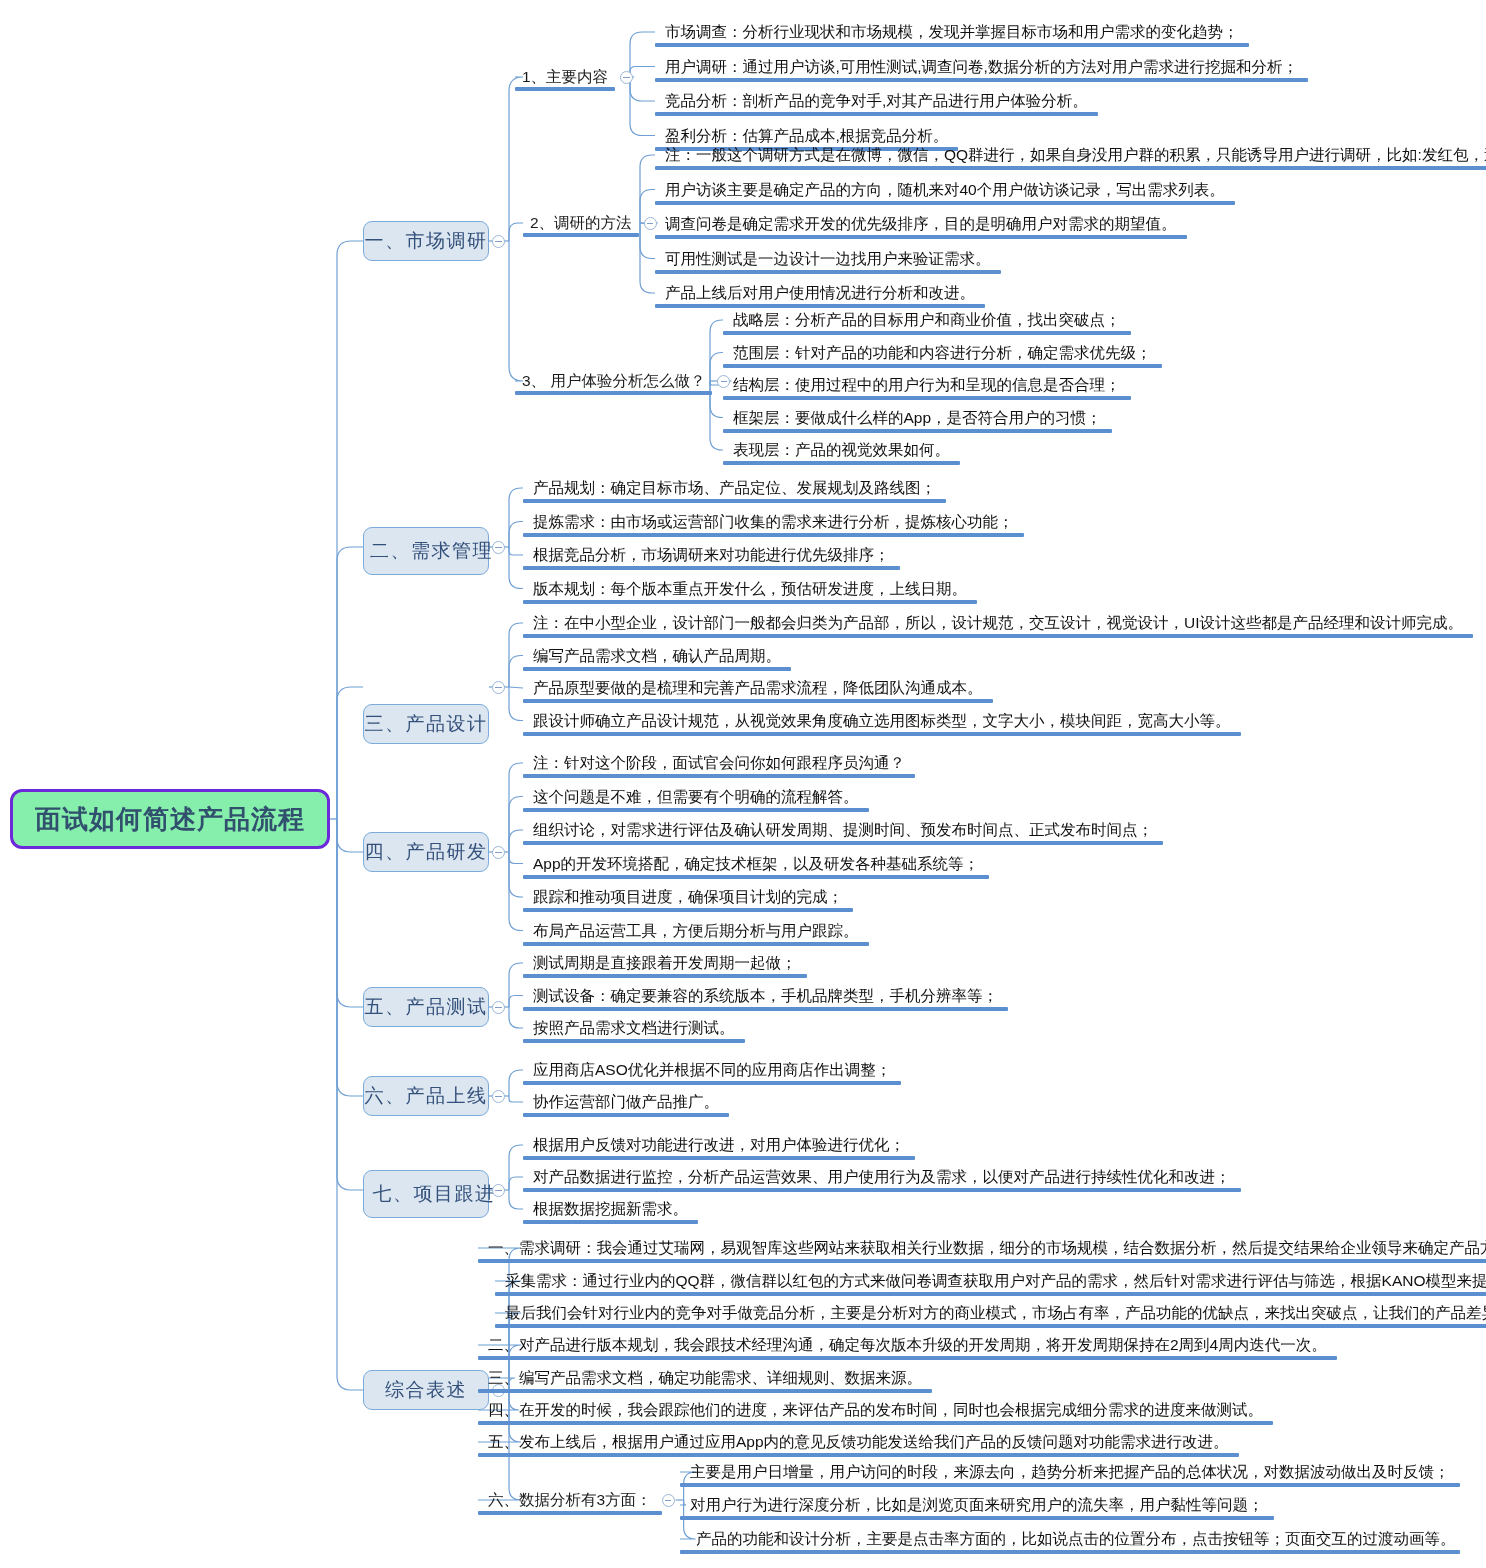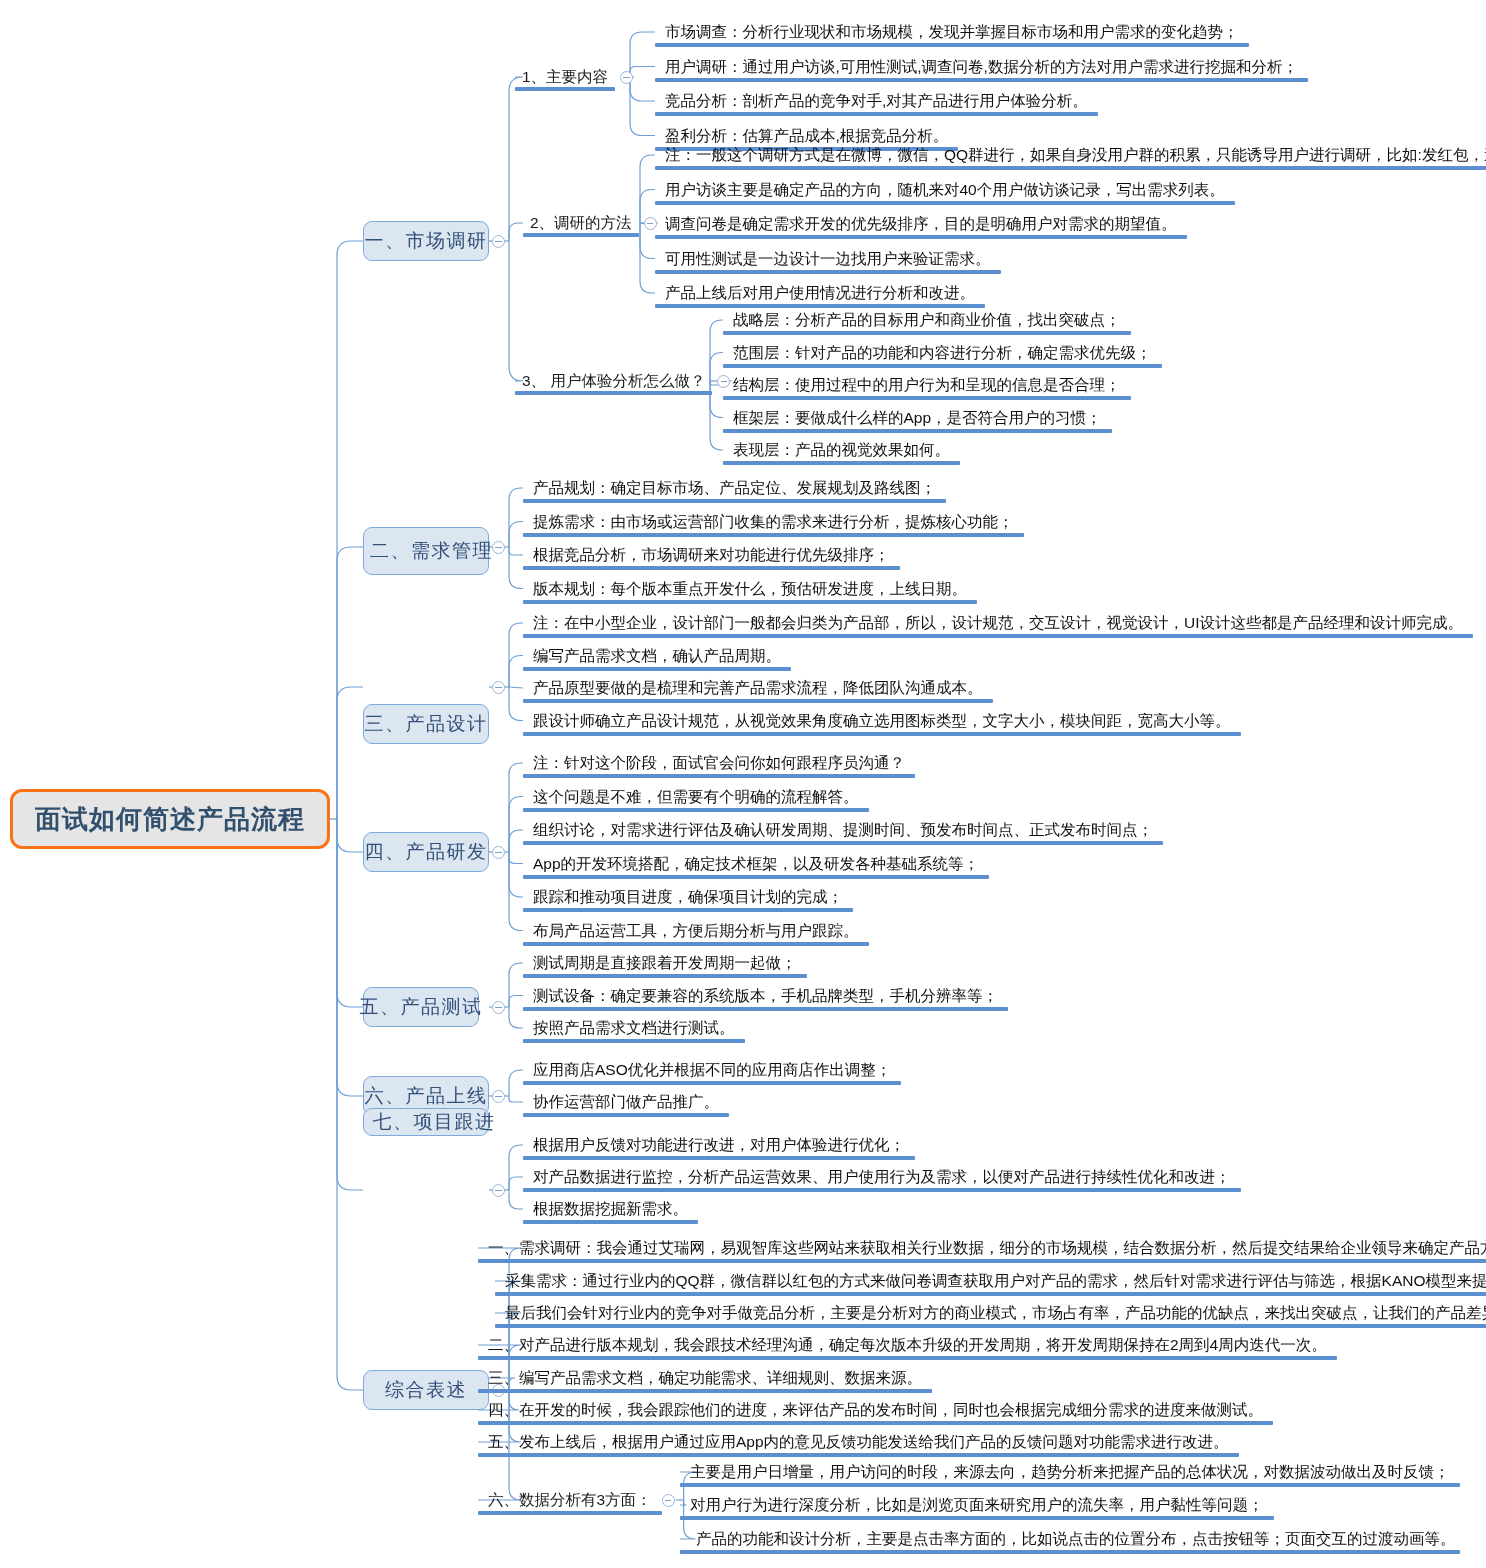--- a/index.html
+++ b/index.html
@@ -7,22 +7,22 @@
     width:1486px;height:1568px;position:relative;overflow:hidden;
     font-family:"Liberation Sans","DejaVu Sans",sans-serif;
   }
   #canvas{position:absolute;left:0;top:0;width:1486px;height:1568px;}
   #svg{position:absolute;left:0;top:0;width:1486px;height:1568px;pointer-events:none;}
 
   
   .root-node{
     position:absolute;
     box-sizing:border-box;
-    background:#e5e5e5;
-    border:3px solid #f97316;
+    background:#86efac;
+    border:3px solid #6d28d9;
     border-radius:12px;
     display:flex;align-items:center;justify-content:center;
     color:#31506e;
     font-weight:bold;
     letter-spacing:1px;
     white-space:nowrap;
   }
 
   
   .l1-node{
@@ -226,35 +226,35 @@
     <div class="leaf" style="left: 533px; top: 787.5px;">这个问题是不难，但需要有个明确的流程解答。</div>
     <div class="bar" style="left: 523px; top: 807.5px; width: 345.5px;"></div>
     <div class="leaf" style="left: 533px; top: 821px;">组织讨论，对需求进行评估及确认研发周期、提测时间、预发布时间点、正式发布时间点；</div>
     <div class="bar" style="left: 523px; top: 841px; width: 640px;"></div>
     <div class="leaf" style="left: 533px; top: 854.5px;">App的开发环境搭配，确定技术框架，以及研发各种基础系统等；</div>
     <div class="bar" style="left: 523px; top: 874.5px; width: 466.094px;"></div>
     <div class="leaf" style="left: 533px; top: 888px;">跟踪和推动项目进度，确保项目计划的完成；</div>
     <div class="bar" style="left: 523px; top: 908px; width: 330px;"></div>
     <div class="leaf" style="left: 533px; top: 921.5px;">布局产品运营工具，方便后期分析与用户跟踪。</div>
     <div class="bar" style="left: 523px; top: 941.5px; width: 345.5px;"></div>
-    <div class="l1-node" style="left: 363px; top: 987px; width: 116px; height: 40px;">五、产品测试</div>
+    <div class="l1-node" style="left: 363px; top: 987px; width: 126px; height: 40px;">五、产品测试</div>
     <div class="toggle" style="left: 492px; top: 1000.5px;"></div>
     <div class="leaf" style="left: 533px; top: 954px;">测试周期是直接跟着开发周期一起做；</div>
     <div class="bar" style="left: 523px; top: 974px; width: 283.5px;"></div>
     <div class="leaf" style="left: 533px; top: 986.5px;">测试设备：确定要兼容的系统版本，手机品牌类型，手机分辨率等；</div>
     <div class="bar" style="left: 523px; top: 1006.5px; width: 485px;"></div>
     <div class="leaf" style="left: 533px; top: 1019px;">按照产品需求文档进行测试。</div>
     <div class="bar" style="left: 523px; top: 1039px; width: 221.5px;"></div>
     <div class="l1-node" style="left: 363px; top: 1076px; width: 126px; height: 40px;">六、产品上线</div>
     <div class="toggle" style="left: 492px; top: 1089.5px;"></div>
     <div class="leaf" style="left: 533px; top: 1061px;">应用商店ASO优化并根据不同的应用商店作出调整；</div>
     <div class="bar" style="left: 523px; top: 1081px; width: 378.234px;"></div>
     <div class="leaf" style="left: 533px; top: 1093px;">协作运营部门做产品推广。</div>
     <div class="bar" style="left: 523px; top: 1113px; width: 206px;"></div>
-    <div class="l1-node" style="left: 363px; top: 1108px; width: 126px; height: 28px; padding-left: 16px;">七、项目跟进</div>
+    <div class="l1-node" style="left: 363px; top: 1170px; width: 126px; height: 48px; padding-left: 16px;">七、项目跟进</div>
     <div class="toggle" style="left: 492px; top: 1183.5px;"></div>
     <div class="leaf" style="left: 533px; top: 1136px;">根据用户反馈对功能进行改进，对用户体验进行优化；</div>
     <div class="bar" style="left: 523px; top: 1156px; width: 392px;"></div>
     <div class="leaf" style="left: 533px; top: 1168px;">对产品数据进行监控，分析产品运营效果、用户使用行为及需求，以便对产品进行持续性优化和改进；</div>
     <div class="bar" style="left: 523px; top: 1188px; width: 717.5px;"></div>
     <div class="leaf" style="left: 533px; top: 1200px;">根据数据挖掘新需求。</div>
     <div class="bar" style="left: 523px; top: 1220px; width: 175px;"></div>
     <div class="l1-node" style="left: 363px; top: 1370px; width: 126px; height: 40px;">综合表述</div>
     <div class="toggle" style="left: 492px; top: 1383.5px;"></div>
     <div class="leaf" style="left: 488px; top: 1239px;">一、需求调研：我会通过艾瑞网，易观智库这些网站来获取相关行业数据，细分的市场规模，结合数据分析，然后提交结果给企业领导来确定产品方向；</div>

